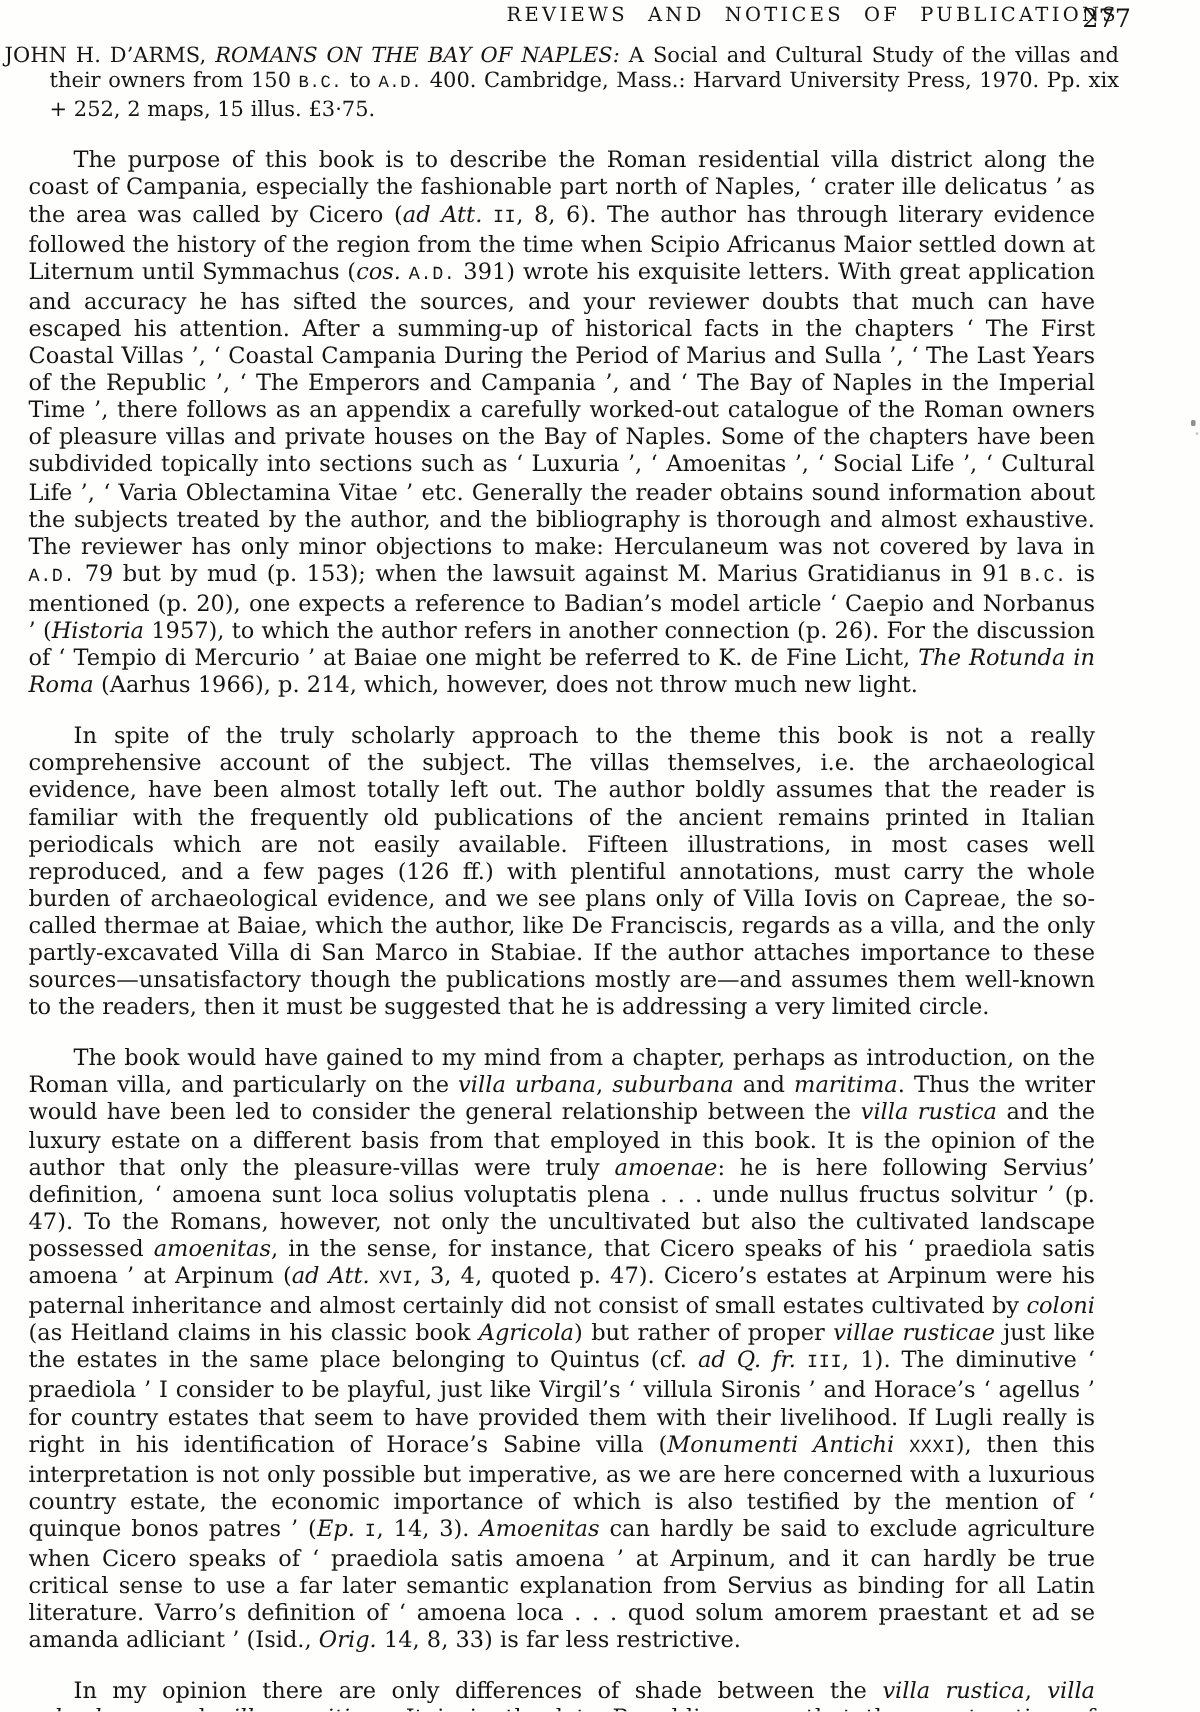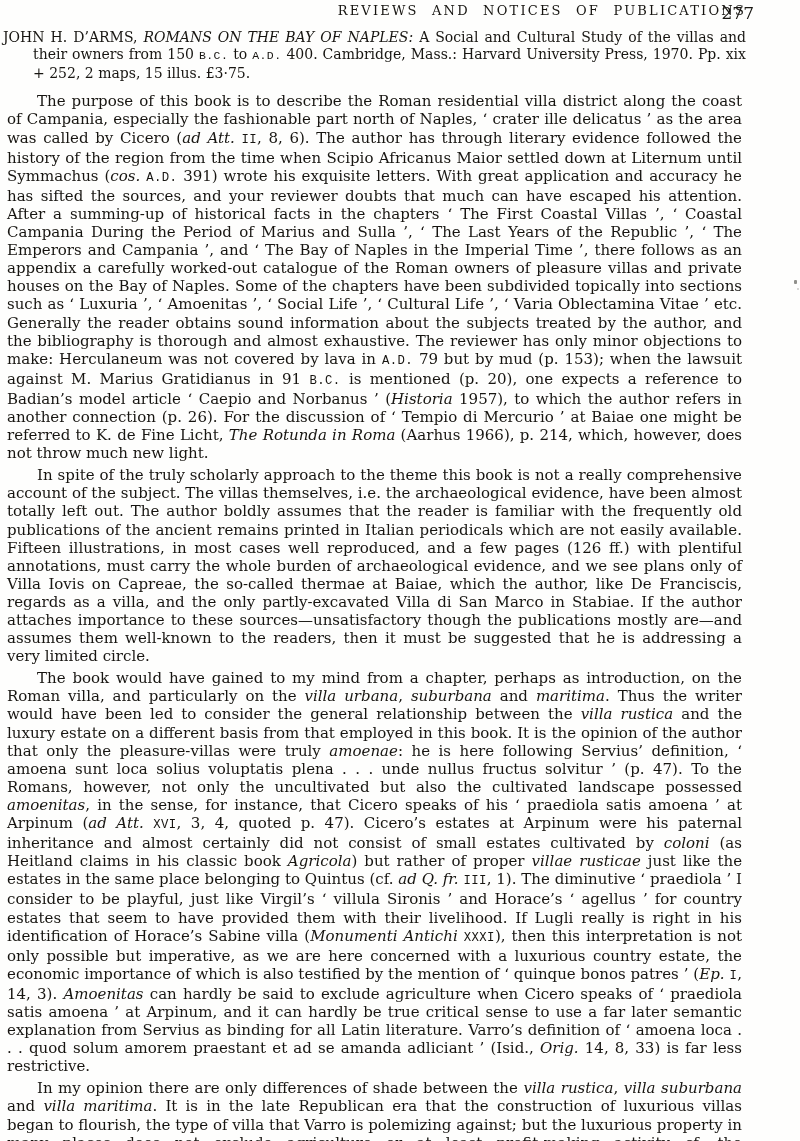--- a/index.html
+++ b/index.html
@@ -52,21 +52,21 @@
     font-size: 0.82em;
     letter-spacing: 0.4px;
     font-family: Liberation Mono, monospace;
   }
   .body-text {
     font-size: 15px;
     line-height: 18.1px;
     text-align: justify;
   }
   .para {
-    margin: 4px;
+    margin: 16px;
     text-indent: 30px;
   }
   em { }
   sup {
     font-size: 0.62em;
     vertical-align: super;
     line-height: 0;
   }
   .speck {
     position: absolute;

